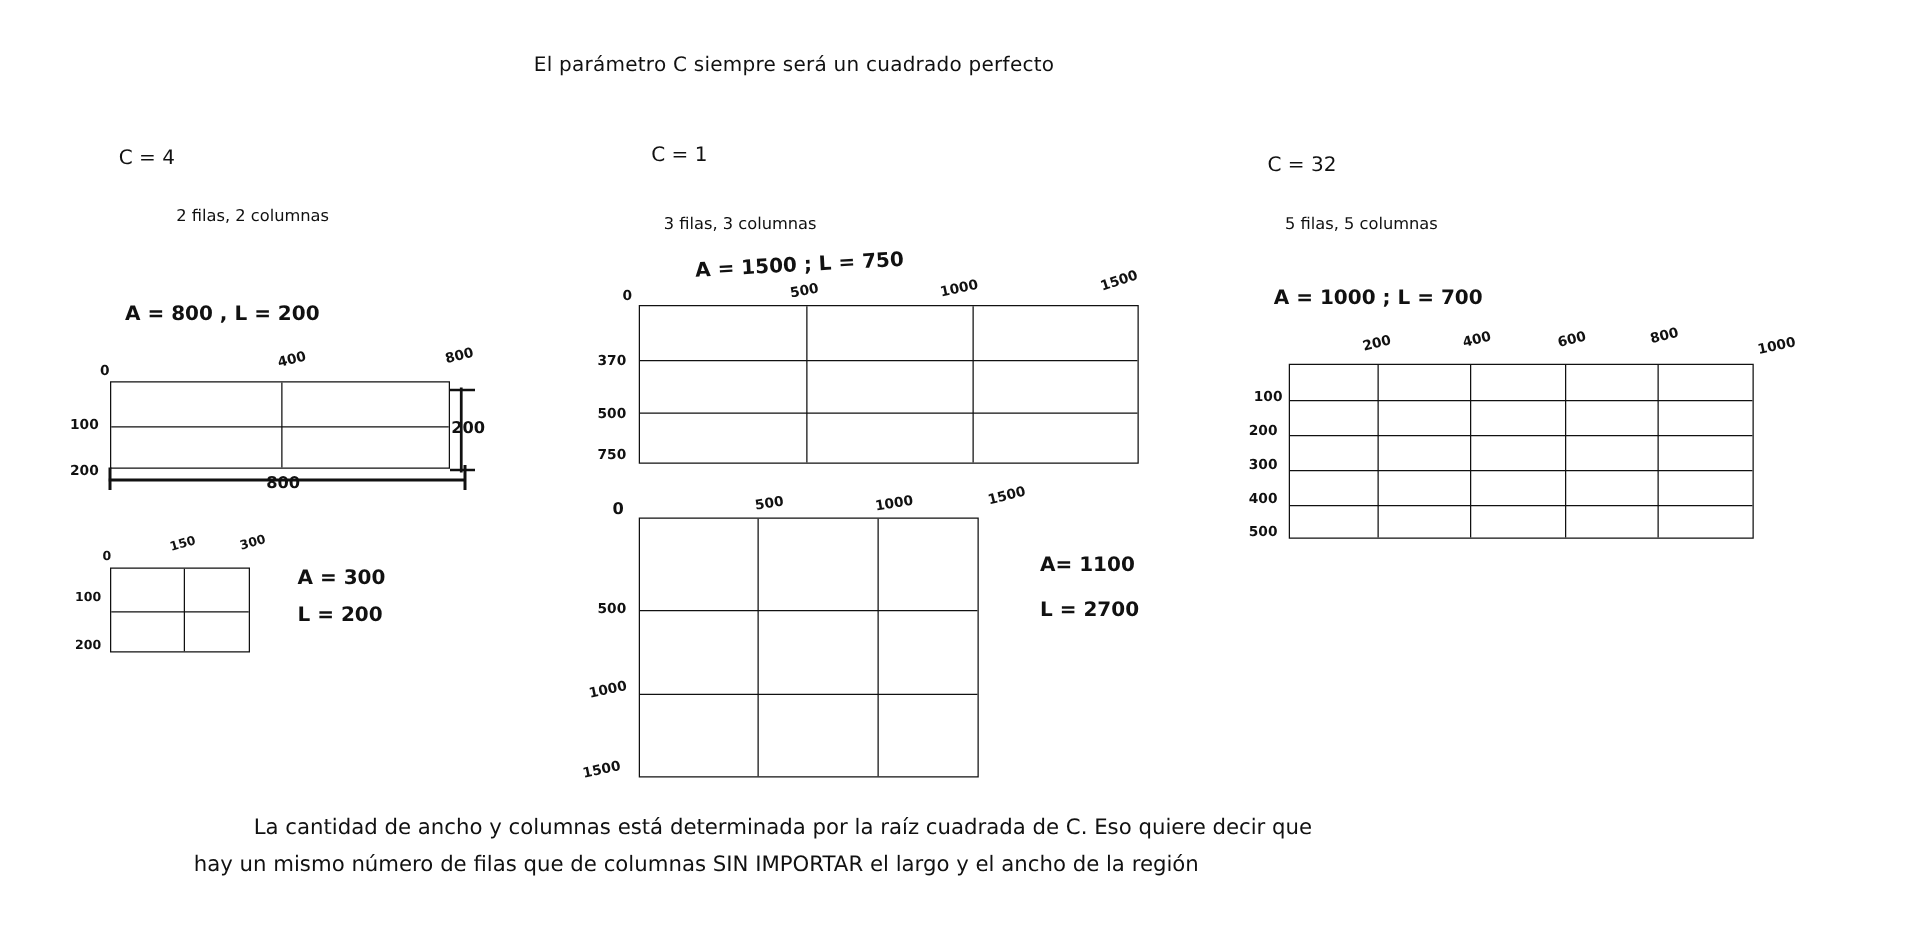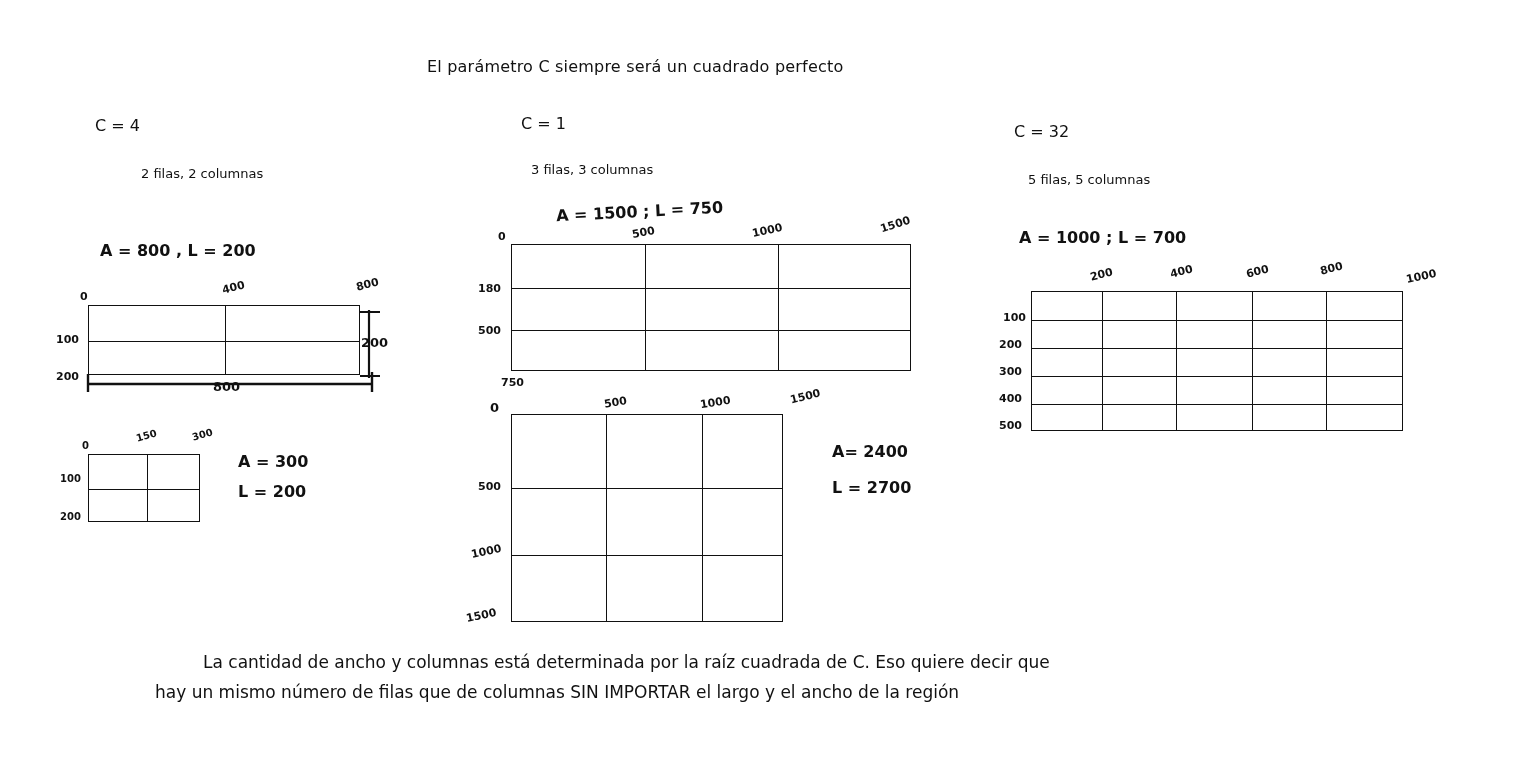--- a/index.html
+++ b/index.html
@@ -28,21 +28,21 @@
   .grid .v{position:absolute;top:0;bottom:0;width:0;border-left:1.6px solid #111;}
   .grid .h{position:absolute;left:0;right:0;height:0;border-top:1.3px solid #111;}
   .thin .v{border-left-width:1.1px;}
   .thin .h{border-top-width:1.1px;}
   .thin{border-width:1.2px;}
   svg{overflow:visible;}
 </style>
 </head>
 <body>
 
-<div class="abs title hand" style="left:427px;top:42px;margin-top:15px;">El parámetro C siempre será un cuadrado perfecto</div>
+<div class="abs title hand" style="left:427px;top:42px;">El parámetro C siempre será un cuadrado perfecto</div>
 
 <div class="abs ctitle hand" style="left:95px;top:116px;">C = 4</div>
 <div class="abs csub hand" style="left:141px;top:166px;">2 filas, 2 columnas</div>
 
 <div class="abs al hand" style="left:100px;top:241px;">A = 800  ,  L = 200</div>
 
 <div class="grid" style="left:88px;top:305px;width:272px;height:70px;">
   <div class="v" style="left:136px;"></div>
   <div class="h" style="top:35px;"></div>
 </div>
@@ -69,52 +69,52 @@
 </div>
 <div class="abs tick sm hand" style="left:82px;top:440px;">0</div>
 <div class="abs tick sm hand" style="left:136px;top:430px;transform:rotate(-16deg);">150</div>
 <div class="abs tick sm hand" style="left:192px;top:429px;transform:rotate(-16deg);">300</div>
 <div class="abs tick sm hand" style="left:60px;top:473px;">100</div>
 <div class="abs tick sm hand" style="left:60px;top:511px;">200</div>
 <div class="abs al hand" style="left:238px;top:452px;">A = 300</div>
 <div class="abs al hand" style="left:238px;top:482px;">L = 200</div>
 
 <div class="abs ctitle hand" style="left:521px;top:114px;">C = 1</div>
-<div class="abs csub hand" style="left:531px;top:162px;">3 filas, 3 columnas</div>
+<div class="abs csub hand" style="left:531px;top:172px;">3 filas, 3 columnas</div>
 
 <div class="abs al hand" style="left:556px;top:202px;transform:rotate(-3deg);">A = 1500 ;  L = 750</div>
 
 <div class="grid" style="left:511px;top:244px;width:400px;height:127px;">
   <div class="v" style="left:133px;"></div>
   <div class="v" style="left:266px;"></div>
   <div class="h" style="top:43px;"></div>
   <div class="h" style="top:85px;"></div>
 </div>
 <div class="abs tick hand" style="left:498px;top:230px;">0</div>
 <div class="abs tick hand" style="left:632px;top:226px;transform:rotate(-10deg);">500</div>
 <div class="abs tick hand" style="left:752px;top:224px;transform:rotate(-12deg);">1000</div>
 <div class="abs tick hand" style="left:880px;top:218px;transform:rotate(-18deg);">1500</div>
-<div class="abs tick hand" style="left:478px;top:282px;">180</div>
+<div class="abs tick hand" style="left:478px;top:282px;">370</div>
 <div class="abs tick hand" style="left:478px;top:324px;">500</div>
-<div class="abs tick hand" style="left:478px;top:376px;margin-left:23px;">750</div>
+<div class="abs tick hand" style="left:478px;top:357px;">750</div>
 
 <div class="grid thin" style="left:511px;top:414px;width:272px;height:208px;">
   <div class="v" style="left:94px;"></div>
   <div class="v" style="left:190px;"></div>
   <div class="h" style="top:73px;"></div>
   <div class="h" style="top:140px;"></div>
 </div>
 <div class="abs tick hand" style="left:490px;top:400px;font-size:13px;">0</div>
 <div class="abs tick hand" style="left:604px;top:396px;transform:rotate(-9deg);">500</div>
 <div class="abs tick hand" style="left:700px;top:396px;transform:rotate(-9deg);">1000</div>
 <div class="abs tick hand" style="left:790px;top:390px;transform:rotate(-14deg);">1500</div>
 <div class="abs tick hand" style="left:478px;top:480px;">500</div>
 <div class="abs tick hand" style="left:471px;top:545px;transform:rotate(-12deg);">1000</div>
 <div class="abs tick hand" style="left:466px;top:609px;transform:rotate(-12deg);">1500</div>
-<div class="abs al hand" style="left:832px;top:442px;">A= 2400</div>
+<div class="abs al hand" style="left:832px;top:442px;">A= 1100</div>
 <div class="abs al hand" style="left:832px;top:478px;">L = 2700</div>
 
 <div class="abs ctitle hand" style="left:1014px;top:122px;">C = 32</div>
 <div class="abs csub hand" style="left:1028px;top:172px;">5 filas, 5 columnas</div>
 <div class="abs al hand" style="left:1019px;top:228px;">A = 1000  ;   L = 700</div>
 
 <div class="grid thin" style="left:1031px;top:291px;width:372px;height:140px;">
   <div class="v" style="left:70px;"></div>
   <div class="v" style="left:144px;"></div>
   <div class="v" style="left:220px;"></div>

